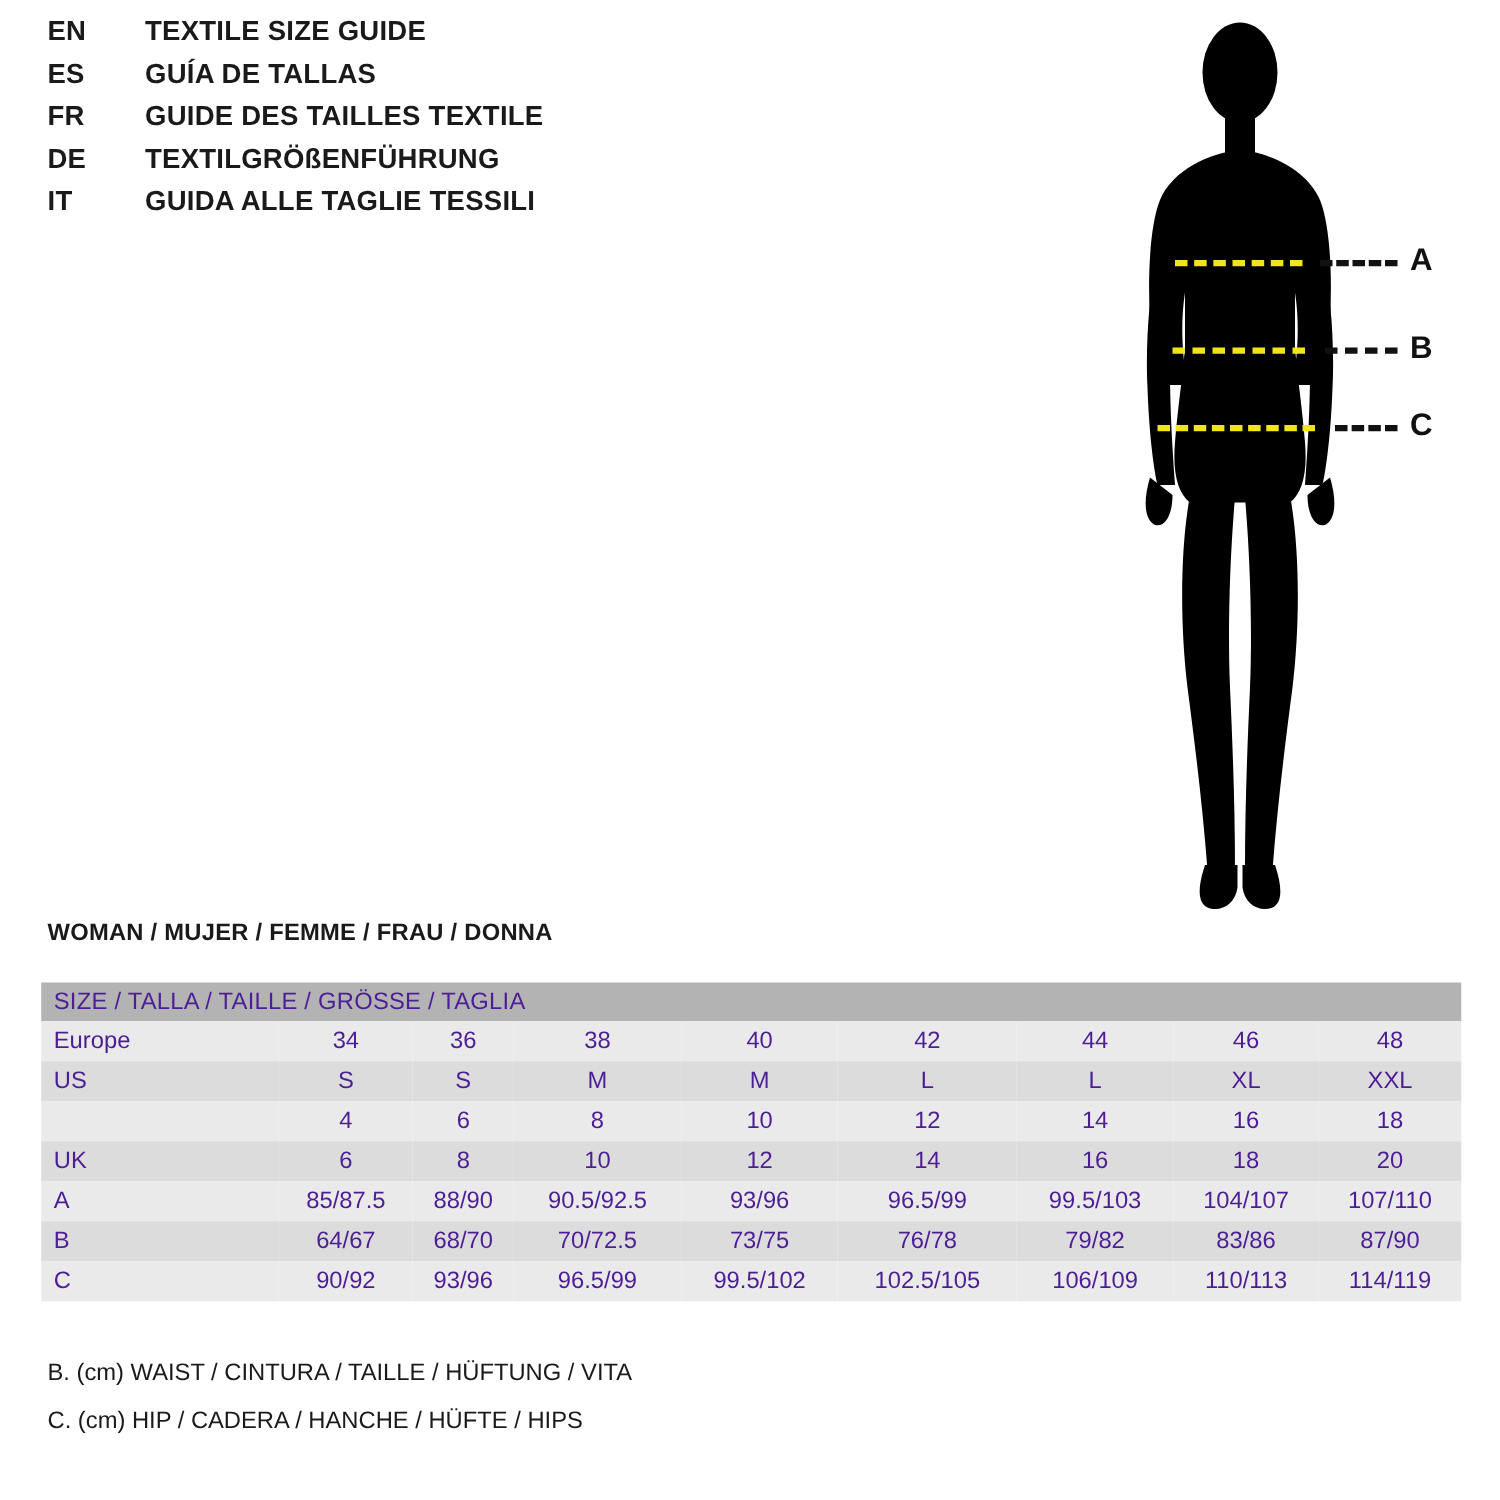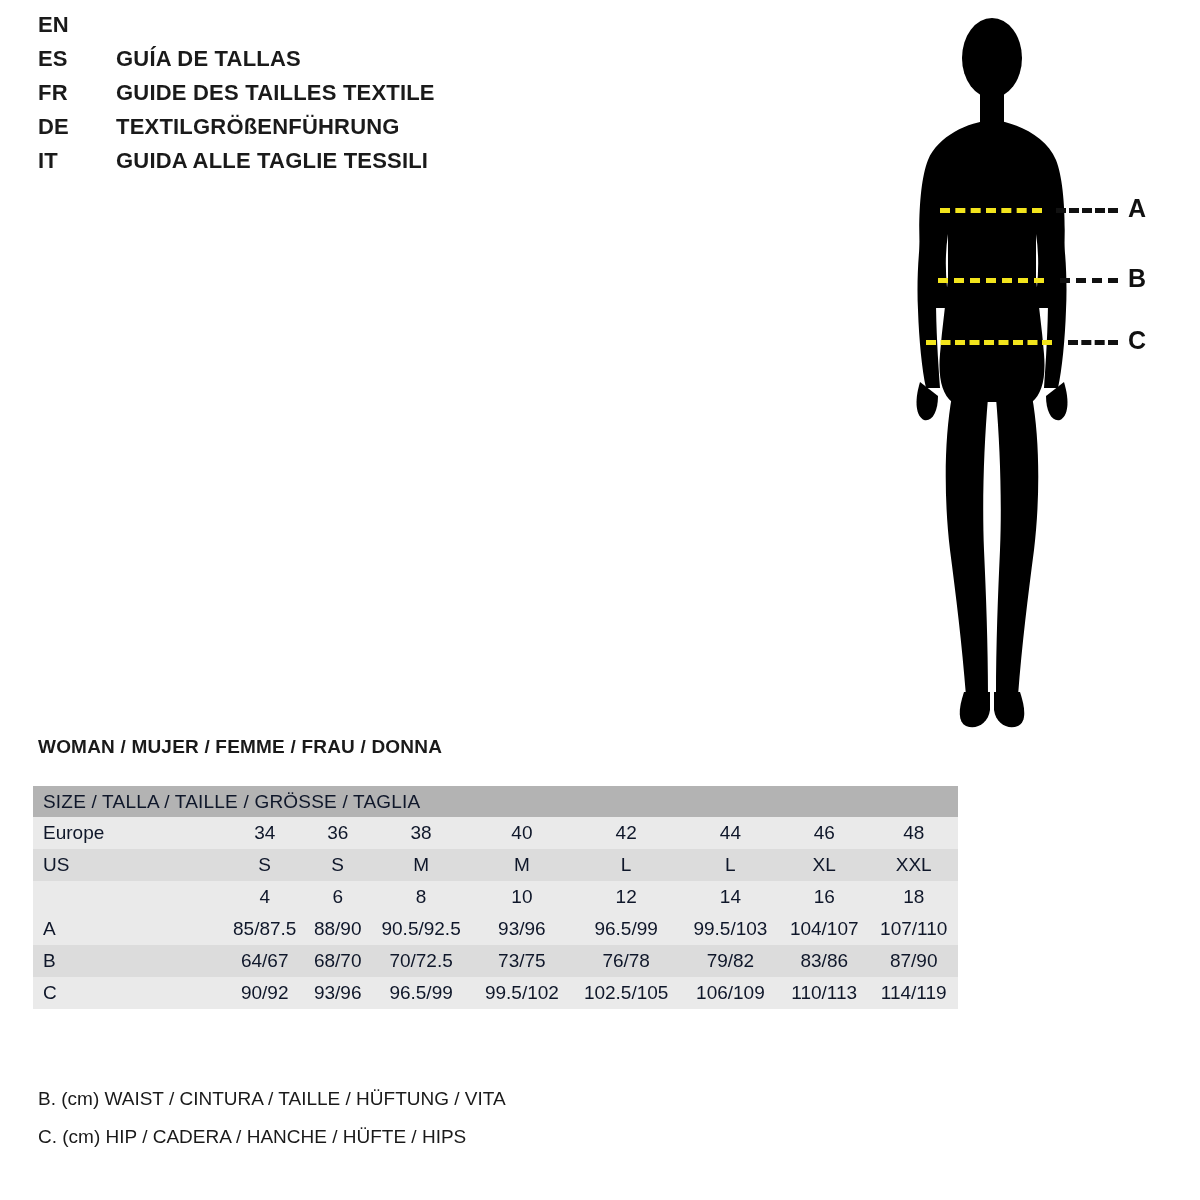--- a/index.html
+++ b/index.html
@@ -96,24 +96,24 @@
     font-size: 19px;
     font-weight: 700;
     letter-spacing: 0.2px;
     color: #1a1a1a;
   }
 
   table.size-table {
     position: absolute;
     top: 786px;
     left: 33px;
-    width: 925px;
+    width: 1136px;
     border-collapse: collapse;
     font-size: 19px;
-    color: #0f172a;
+    color: #4c1d95;
   }
   table.size-table th,
   table.size-table td {
     padding: 0;
     height: 32px;
     font-weight: 400;
     text-align: center;
     white-space: nowrap;
   }
   table.size-table th.header-cell {
@@ -148,20 +148,21 @@
     margin-bottom: 19px;
     white-space: nowrap;
   }
 </style>
 </head>
 <body>
 
 <div class="title-block">
   <div class="title-row">
     <span class="title-lang">EN</span>
+    <span class="title-text">TEXTILE SIZE GUIDE</span>
   </div>
   <div class="title-row">
     <span class="title-lang">ES</span>
     <span class="title-text">GUÍA DE TALLAS</span>
   </div>
   <div class="title-row">
     <span class="title-lang">FR</span>
     <span class="title-text">GUIDE DES TAILLES TEXTILE</span>
   </div>
   <div class="title-row">
@@ -272,20 +273,31 @@
       <td class="row-label"></td>
       <td>4</td>
       <td>6</td>
       <td>8</td>
       <td>10</td>
       <td>12</td>
       <td>14</td>
       <td>16</td>
       <td>18</td>
     </tr>
+    <tr class="shade-dark">
+      <td class="row-label">UK</td>
+      <td>6</td>
+      <td>8</td>
+      <td>10</td>
+      <td>12</td>
+      <td>14</td>
+      <td>16</td>
+      <td>18</td>
+      <td>20</td>
+    </tr>
     <tr class="shade-light">
       <td class="row-label">A</td>
       <td>85/87.5</td>
       <td>88/90</td>
       <td>90.5/92.5</td>
       <td>93/96</td>
       <td>96.5/99</td>
       <td>99.5/103</td>
       <td>104/107</td>
       <td>107/110</td>

